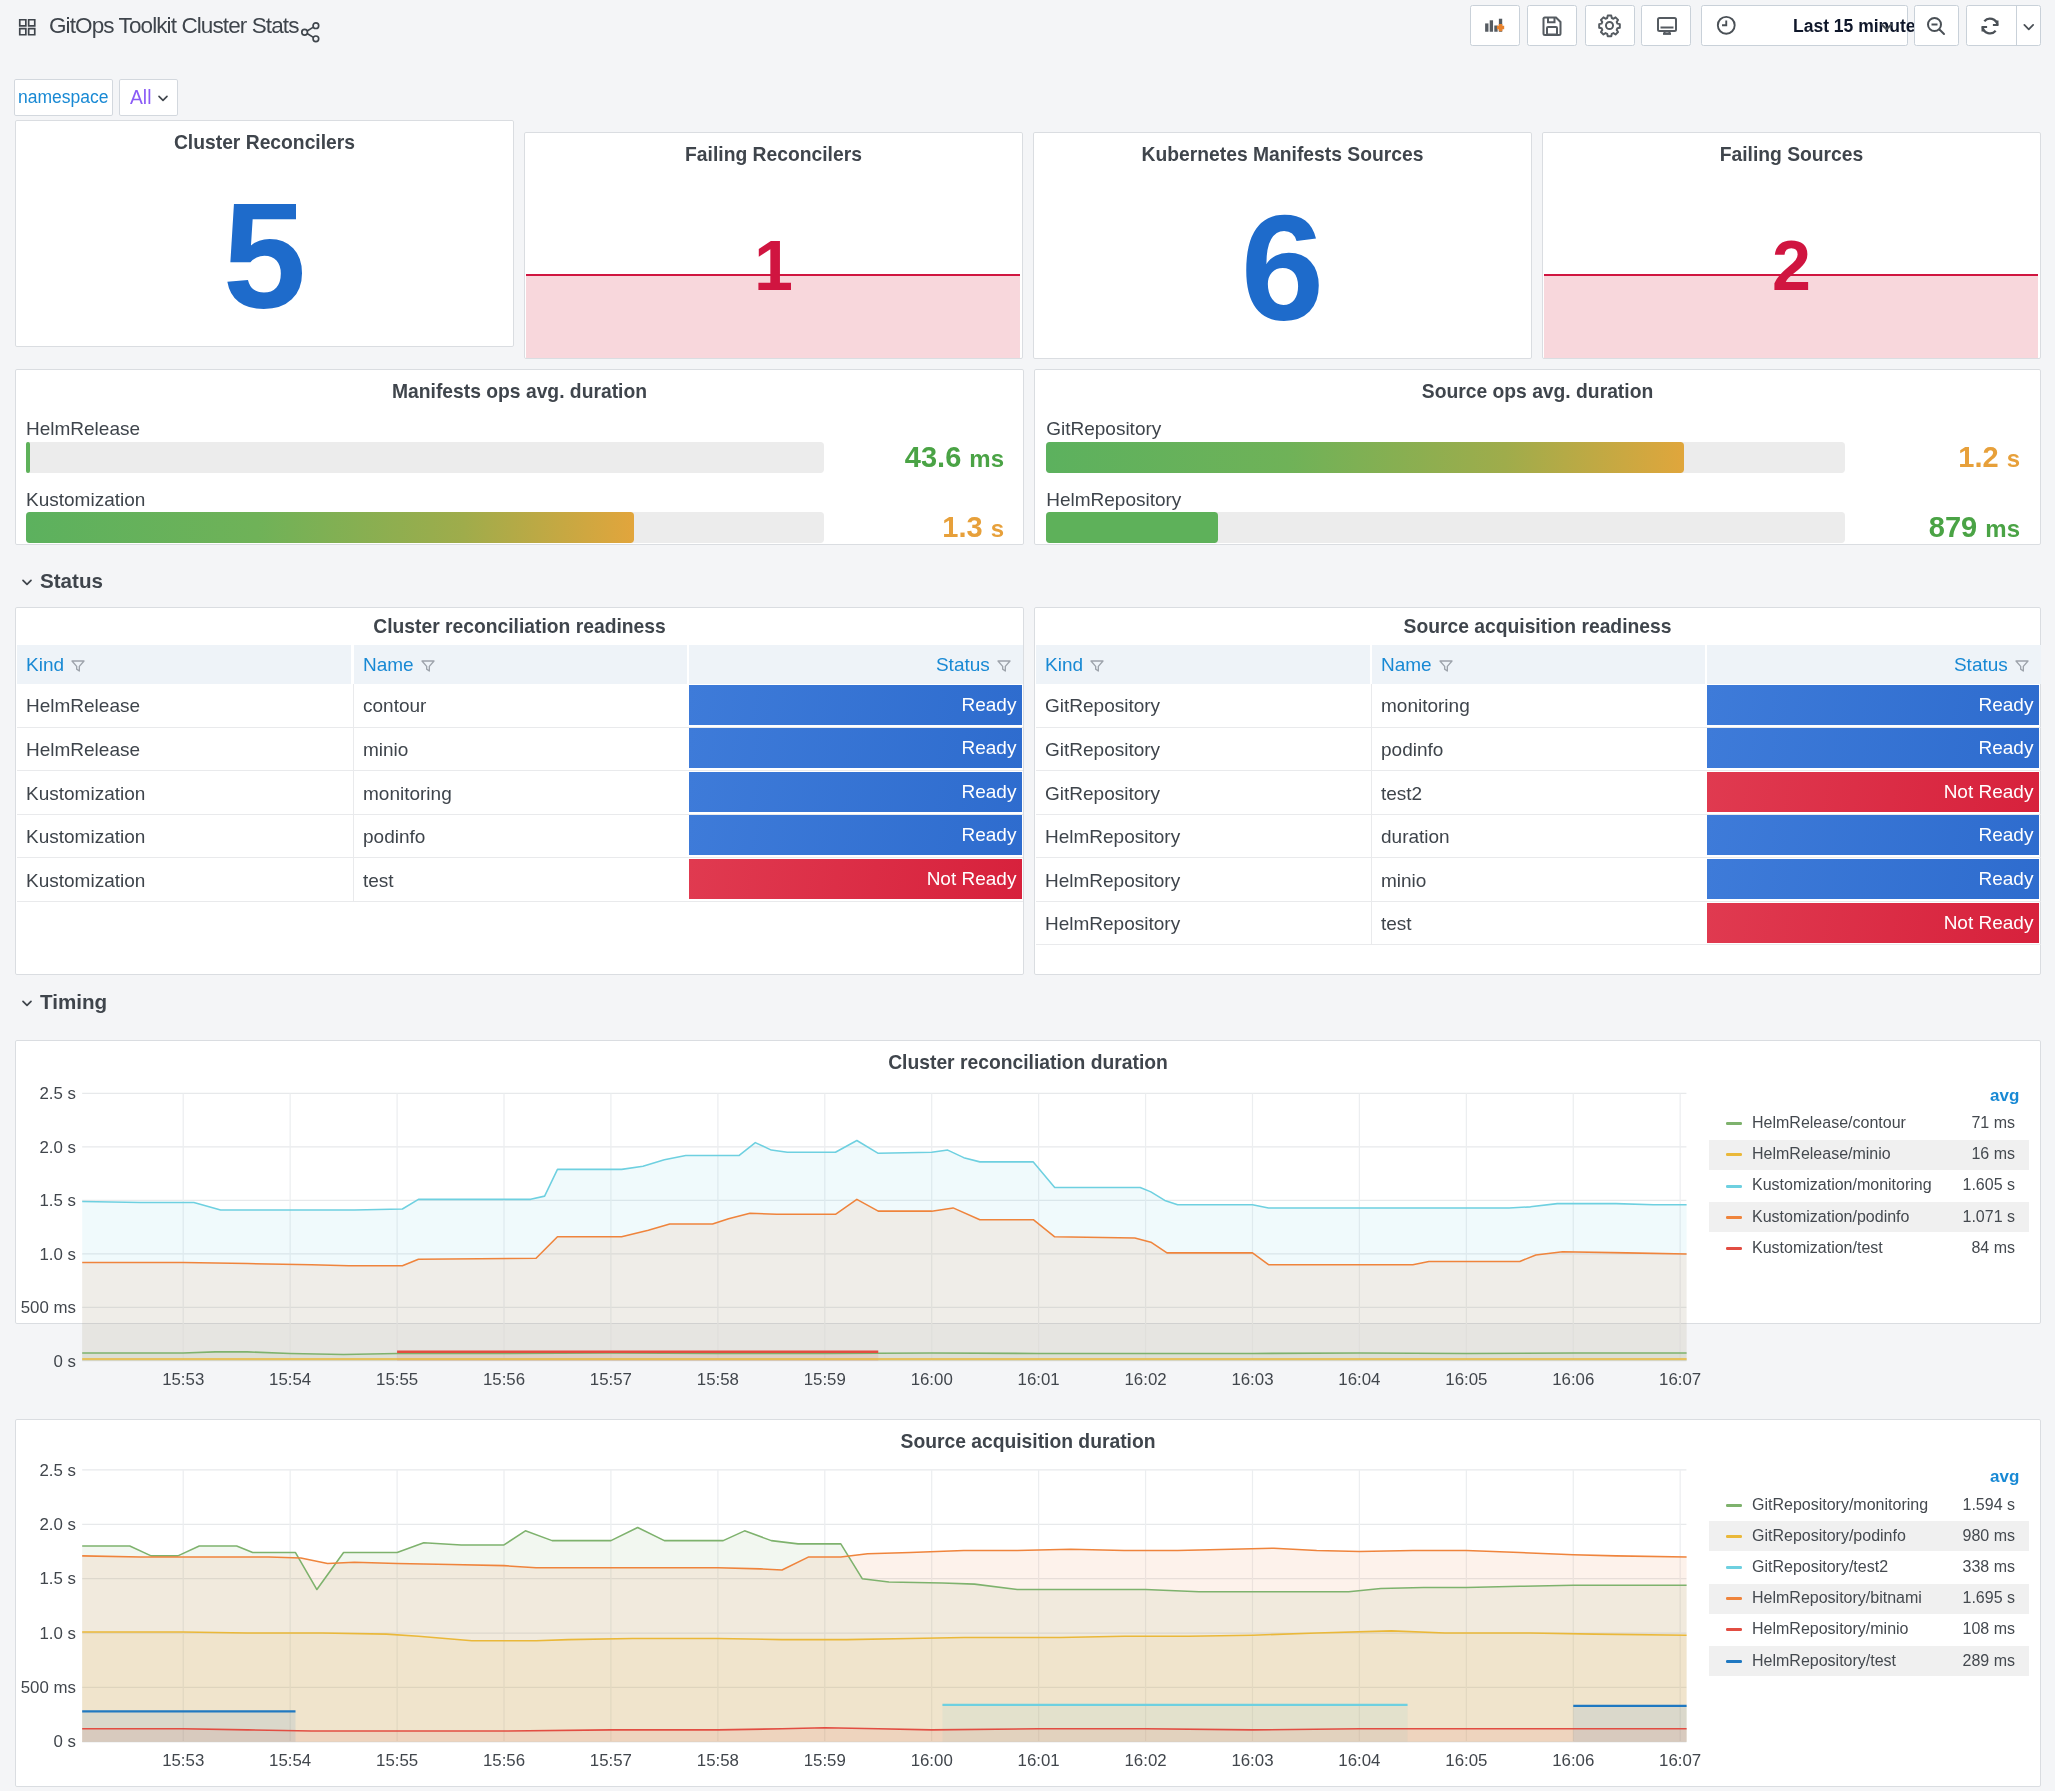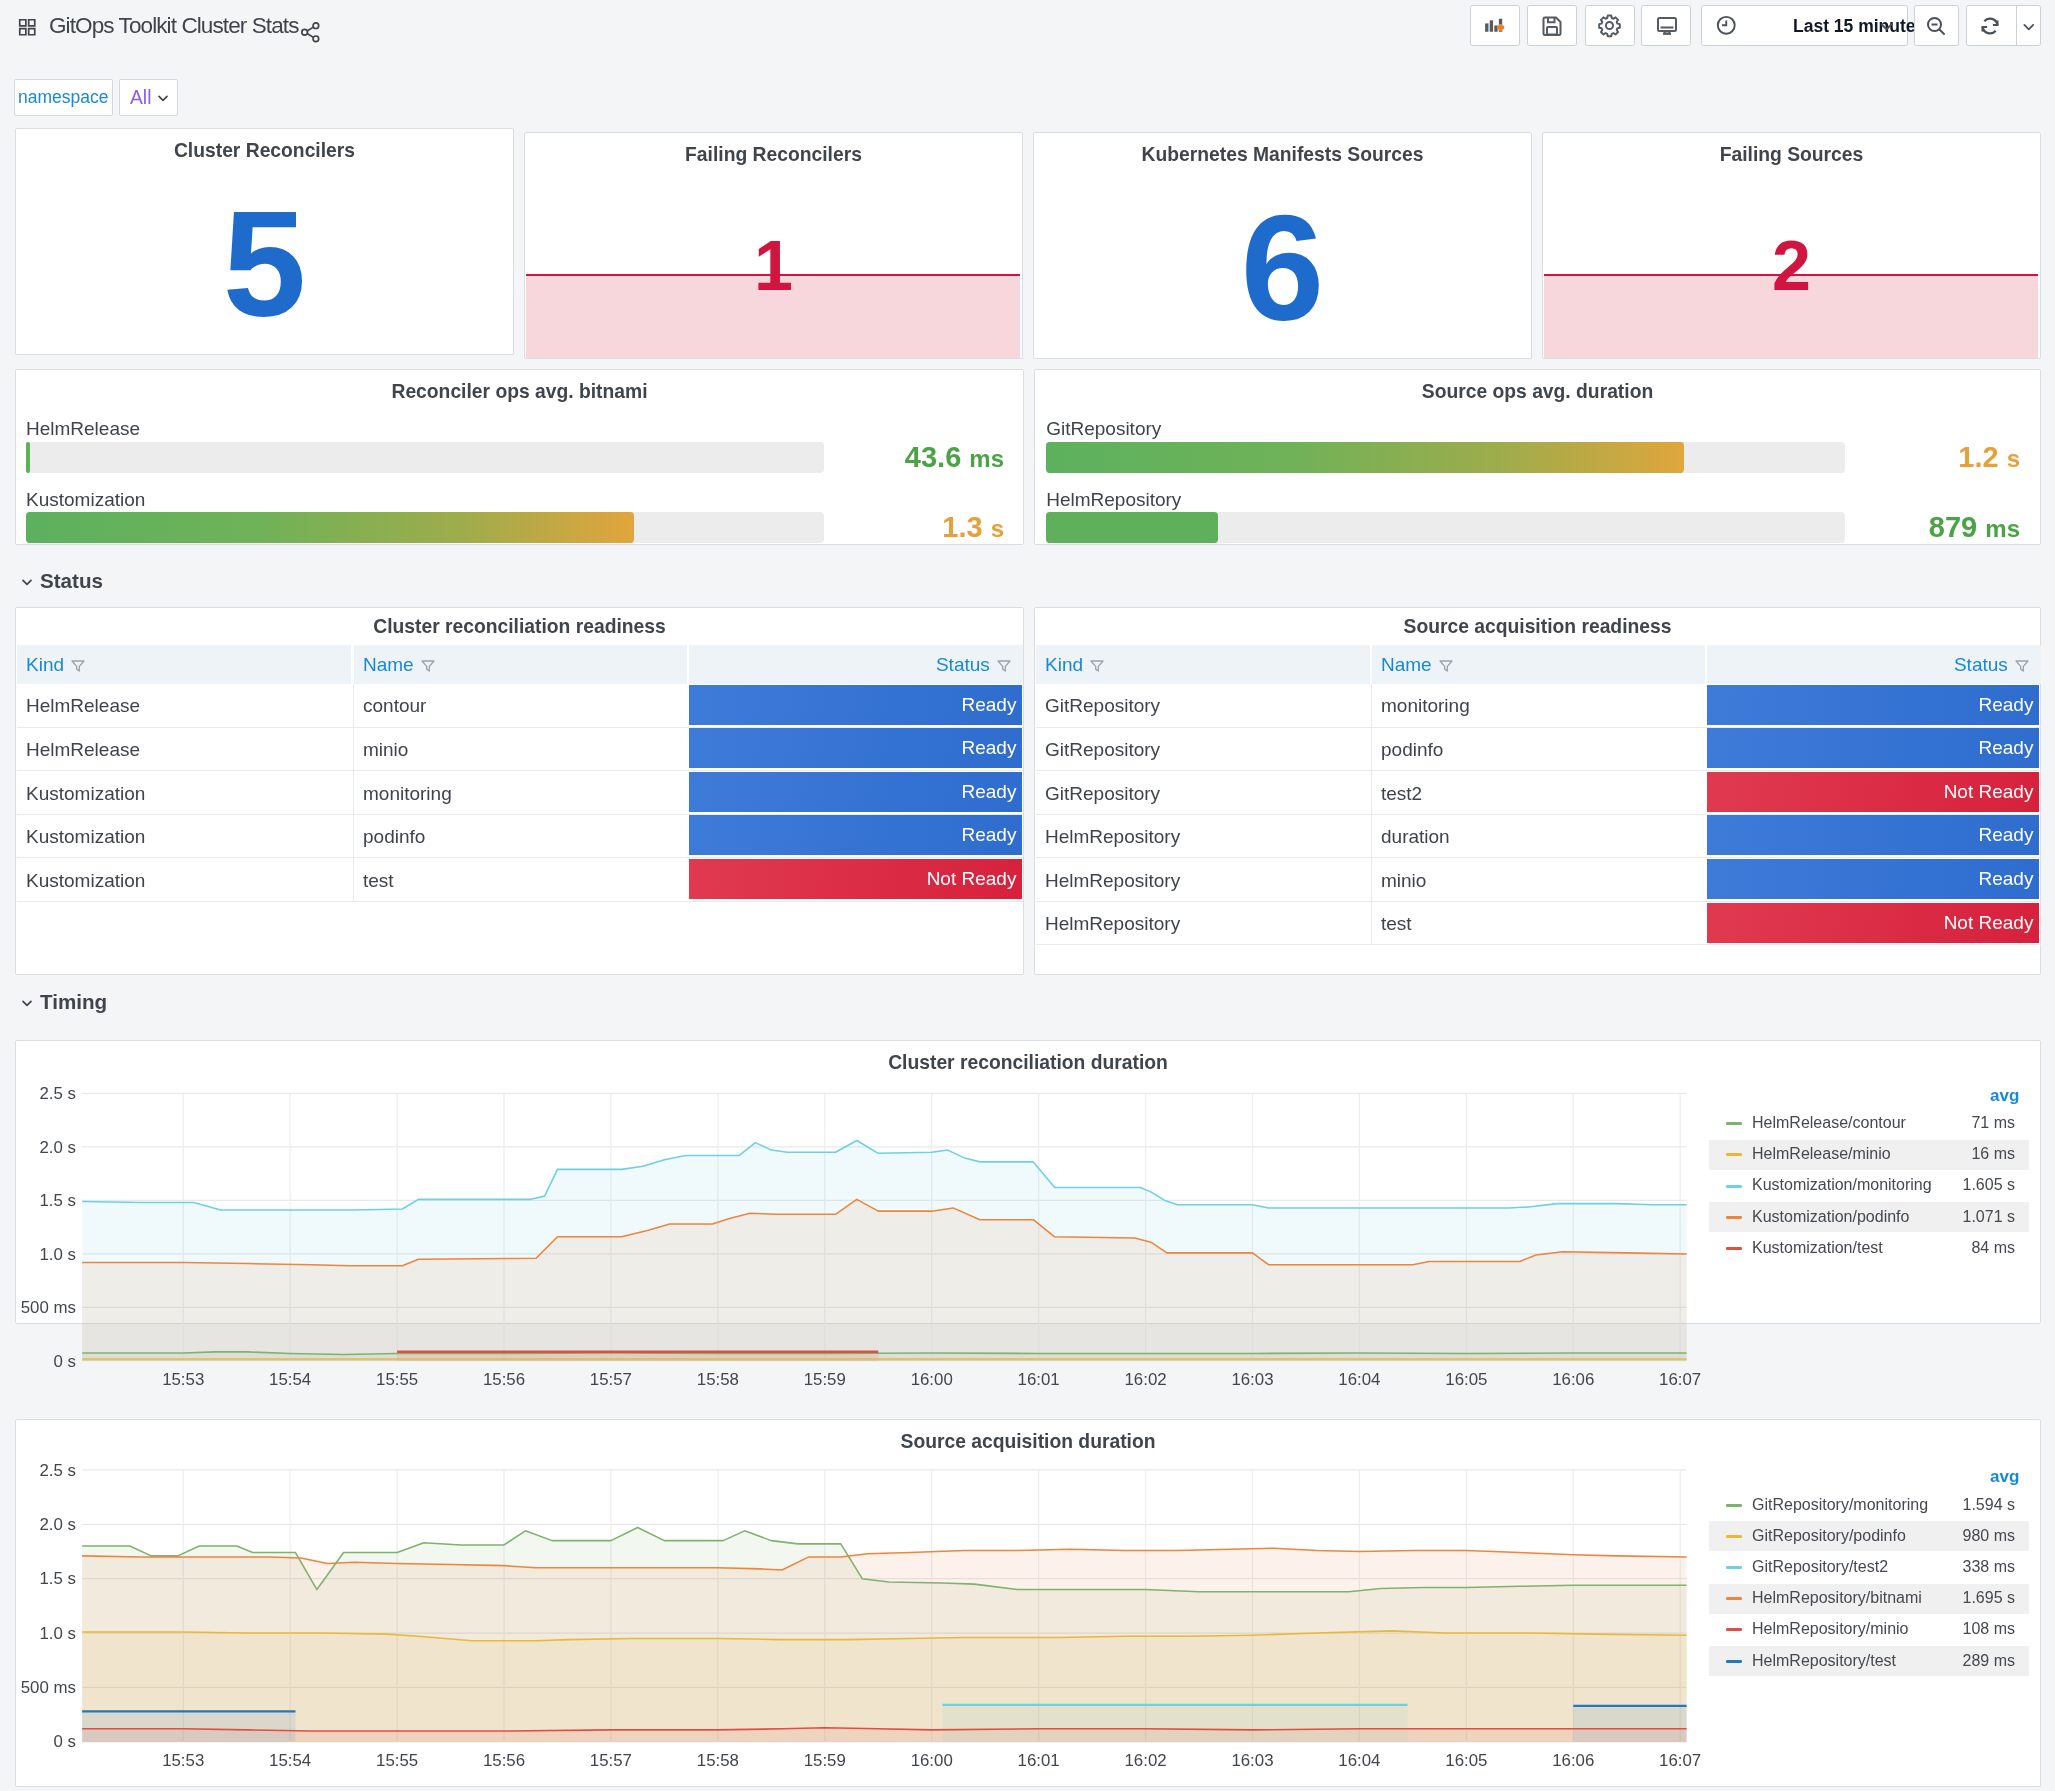--- a/index.html
+++ b/index.html
@@ -79,21 +79,21 @@
     <path d="M6 9.5l6 6 6-6" fill="none" stroke="#4A5056" stroke-width="2.4" stroke-linecap="round" stroke-linejoin="round"></path>
   </svg>
 
 <div style="position:absolute;left:13.7px;top:79px;width:99px;height:37px;background:#fff;border:1.2px solid #D3D8DE;border-radius:1.9px;text-align:center;line-height:35px;font-size:17.5px;font-weight:500;color:#1889D4">namespace</div>
 <div style="position:absolute;left:119px;top:79px;width:59px;height:37px;background:#fff;border:1.2px solid #D3D8DE;border-radius:1.9px"></div>
 <div style="position:absolute;left:130px;top:87px;font-size:19.3px;color:#8b5cf6">All</div>
 <svg width="16" height="16" viewBox="0 0 24 24" style="position:absolute;left:155px;top:90px">
     <path d="M6 9.5l6 6 6-6" fill="none" stroke="#3F454C" stroke-width="2.4" stroke-linecap="round" stroke-linejoin="round"></path>
   </svg>
 
-<div class="panel" style="left:15px;top:128px;width:499px;height:227px">
+<div class="panel" style="left:15px;top:120px;width:499px;height:227px">
   <div class="ptitle" style="top:11.2px">Cluster Reconcilers</div>
   <div style="position:absolute;left:0;top:60px;width:100%;text-align:center;font-size:150px;font-weight:bold;color:#1E6BCB;line-height:150px">5</div>
 </div>
 <div class="panel" style="left:524px;top:132px;width:499px;height:227px">
   <div class="ptitle" style="top:11.2px">Failing Reconcilers</div>
   <div style="position:absolute;left:1.2px;top:143px;width:494px;height:82px;background:#F8D7DC"></div>
   <div style="position:absolute;left:1.2px;top:141px;width:494px;height:1.9px;background:#D01540"></div>
   <div style="position:absolute;left:0;top:98px;width:100%;text-align:center;font-size:70px;font-weight:bold;color:#D01540;line-height:70px">1</div>
 </div>
 <div class="panel" style="left:1033px;top:132px;width:499px;height:227px">
@@ -101,21 +101,21 @@
   <div style="position:absolute;left:0;top:60px;width:100%;text-align:center;font-size:150px;font-weight:bold;color:#1E6BCB;line-height:150px">6</div>
 </div>
 <div class="panel" style="left:1542px;top:132px;width:499px;height:227px">
   <div class="ptitle" style="top:11.2px">Failing Sources</div>
   <div style="position:absolute;left:1.2px;top:143px;width:494px;height:82px;background:#F8D7DC"></div>
   <div style="position:absolute;left:1.2px;top:141px;width:494px;height:1.9px;background:#D01540"></div>
   <div style="position:absolute;left:0;top:98px;width:100%;text-align:center;font-size:70px;font-weight:bold;color:#D01540;line-height:70px">2</div>
 </div>
 
 <div class="panel" style="left:15px;top:369px;width:1009px;height:176px">
-  <div class="ptitle" style="top:10.6px">Reconciler ops avg. bitnami</div>
+  <div class="ptitle" style="top:10.6px">Manifests ops avg. duration</div>
   <div style="position:absolute;left:10px;top:48px;font-size:19px;color:#3E444B">HelmRelease</div>
   <div style="position:absolute;left:10px;top:72px;width:798px;height:31px;background:#ECECEC;border-radius:3.7px"></div>
   <div style="position:absolute;left:10px;top:72px;width:4.4px;height:31px;background:#5EB15A;border-radius:1.9px"></div>
   <div style="position:absolute;right:19px;top:71px;font-size:29px;font-weight:bold;color:#4AA345">43.6 <span style="font-size:24px">ms</span></div>
   <div style="position:absolute;left:10px;top:119px;font-size:19px;color:#3E444B">Kustomization</div>
   <div style="position:absolute;left:10px;top:142px;width:798px;height:31px;background:#ECECEC;border-radius:3.7px"></div>
   <div style="position:absolute;left:10px;top:142px;width:608px;height:31px;background:linear-gradient(90deg,#5CB15E 0%,#6FB258 38%,#9FAC4B 72%,#E2A53C 100%);border-radius:3.7px"></div>
   <div style="position:absolute;right:19px;top:141px;font-size:29px;font-weight:bold;color:#E7A03A">1.3 <span style="font-size:24px">s</span></div>
 </div>
 <div class="panel" style="left:1034px;top:369px;width:1007px;height:176px">

